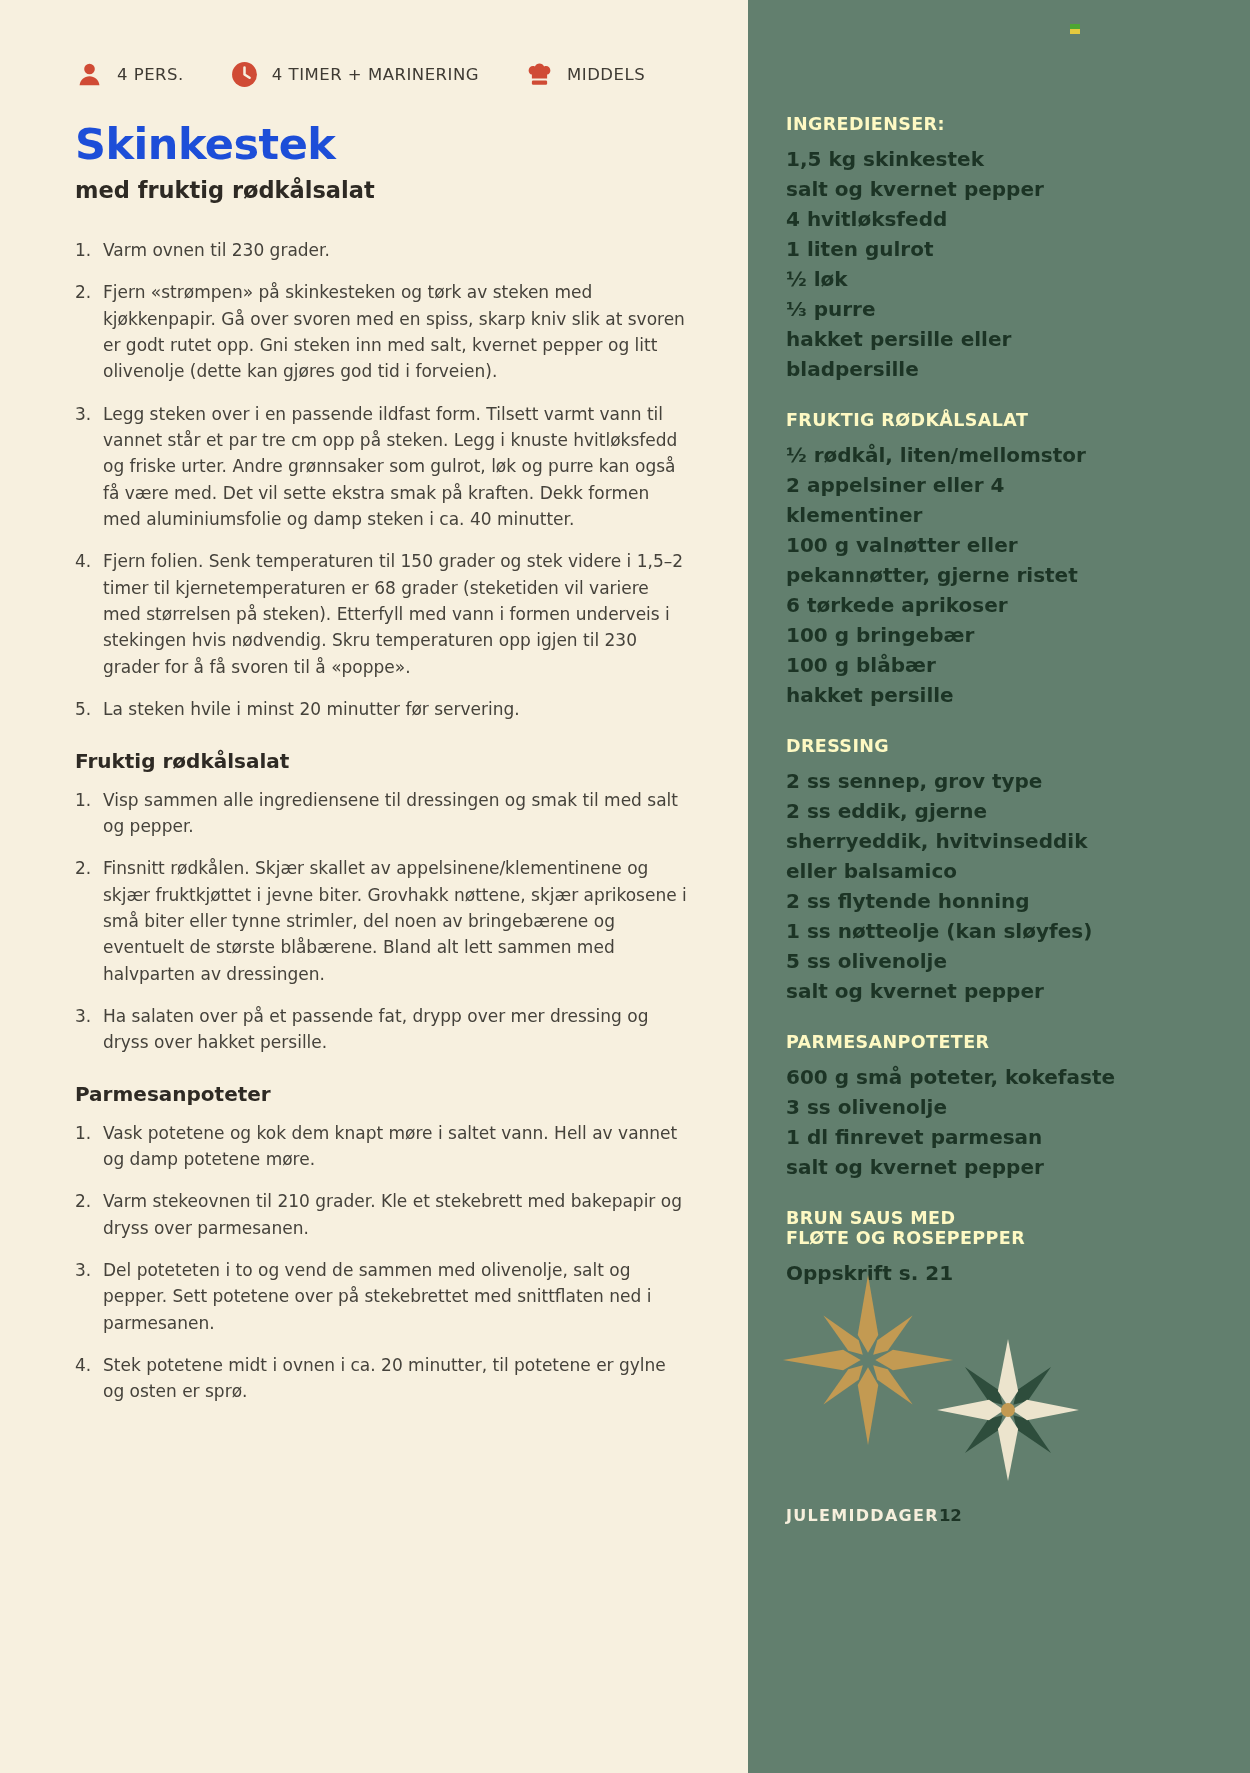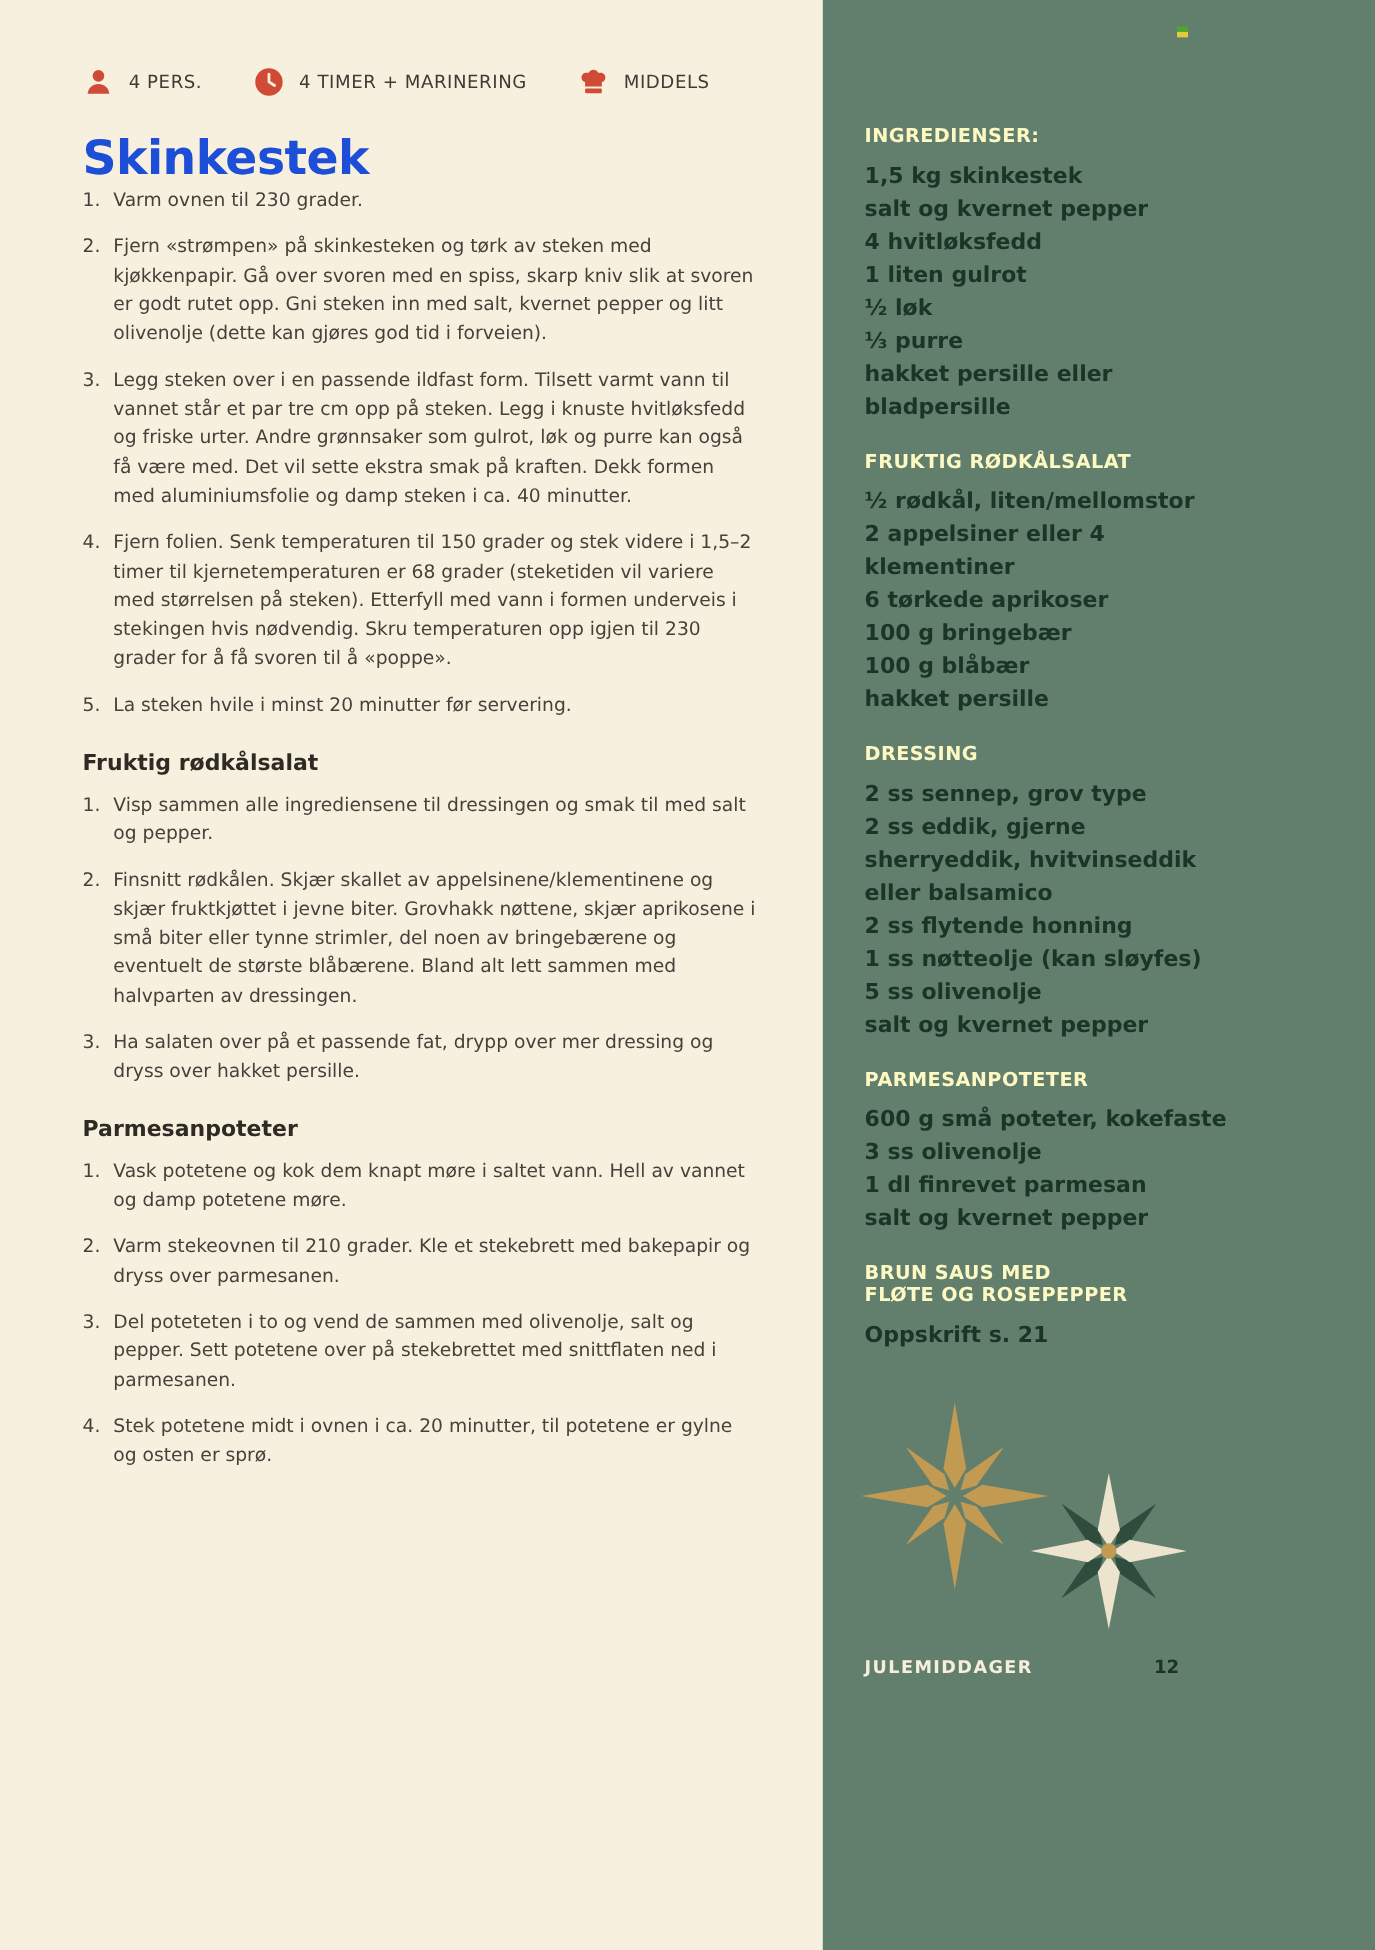--- a/index.html
+++ b/index.html
@@ -52,21 +52,21 @@
   ul.sb-items li { font-size:20px; font-weight:bold; line-height:1.5; color:#1c3425; }
 
   
   .ornaments { position:absolute; left:32px; top:1272px; width:340px; height:215px; }
   .ornament-gold  { position:absolute; left:0;   top:0;    width:176px; height:176px; }
   .ornament-cream { position:absolute; left:152px; top:62px; width:152px; height:152px; }
 
   
   .folio {
     position:absolute; left:38px; top:1506px; width:286px;
-    display:flex; justify-content:space-between; align-items:baseline;
+    display:flex; align-items:baseline;
   }
   .folio-label { font-size:16px; font-weight:bold; letter-spacing:1.3px; color:#f6efdc; }
   .folio-page  { font-size:16.5px; font-weight:bold; color:#1c3425; }
 
   
   .print-mark { position:absolute; left:1070px; top:24px; width:10px; height:10px; }
   .print-mark .pm-a { position:absolute; left:0; top:0; width:10px; height:5px; background:#4ea632; }
   .print-mark .pm-b { position:absolute; left:0; top:5px; width:10px; height:5px; background:#e4c93e; }
 </style>
 </head>
@@ -100,20 +100,21 @@
           <svg viewBox="0 0 24 24">
               <path d="M12 2.9 C10.3 2.9 8.9 3.9 8.2 5.3 C7.7 5.1 7.2 5 6.6 5 C4.6 5 3 6.6 3 8.6 C3 10.3 4.1 11.7 5.7 12.1 L5.7 15.4 L18.3 15.4 L18.3 12.1 C19.9 11.7 21 10.3 21 8.6 C21 6.6 19.4 5 17.4 5 C16.8 5 16.3 5.1 15.8 5.3 C15.1 3.9 13.7 2.9 12 2.9 Z" fill="#d04b35"></path>
               <rect x="5.7" y="16.9" width="12.6" height="3.6" rx="1" fill="#d04b35"></rect>
             </svg>
         </span>
         <span class="meta-label">MIDDELS</span>
       </div>
     </div>
 
     <h1 class="title">Skinkestek</h1>
+    <h2 class="subtitle">med fruktig rødkålsalat</h2>
 
     <ol class="steps">
       <li>
           <span class="num">1.</span>
           <span class="txt">Varm ovnen til 230 grader.</span>
         </li>
       <li>
           <span class="num">2.</span>
           <span class="txt">Fjern «strømpen» på skinkesteken og tørk av steken med kjøkkenpapir. Gå over svoren med en spiss, skarp kniv slik at svoren er godt rutet opp. Gni steken inn med salt, kvernet pepper og litt olivenolje (dette kan gjøres god tid i forveien).</span>
         </li>
@@ -182,20 +183,21 @@
           <li>⅓ purre</li>
           <li>hakket persille eller bladpersille</li>
         </ul>
       </div>
 
       <div class="sb-group">
         <h4 class="sb-heading">FRUKTIG RØDKÅLSALAT</h4>
         <ul class="sb-items">
           <li>½ rødkål, liten/mellomstor</li>
           <li>2 appelsiner eller 4 klementiner</li>
+          <li>100 g valnøtter eller pekannøtter, gjerne ristet</li>
           <li>6 tørkede aprikoser</li>
           <li>100 g bringebær</li>
           <li>100 g blåbær</li>
           <li>hakket persille</li>
         </ul>
       </div>
 
       <div class="sb-group">
         <h4 class="sb-heading">DRESSING</h4>
         <ul class="sb-items">

